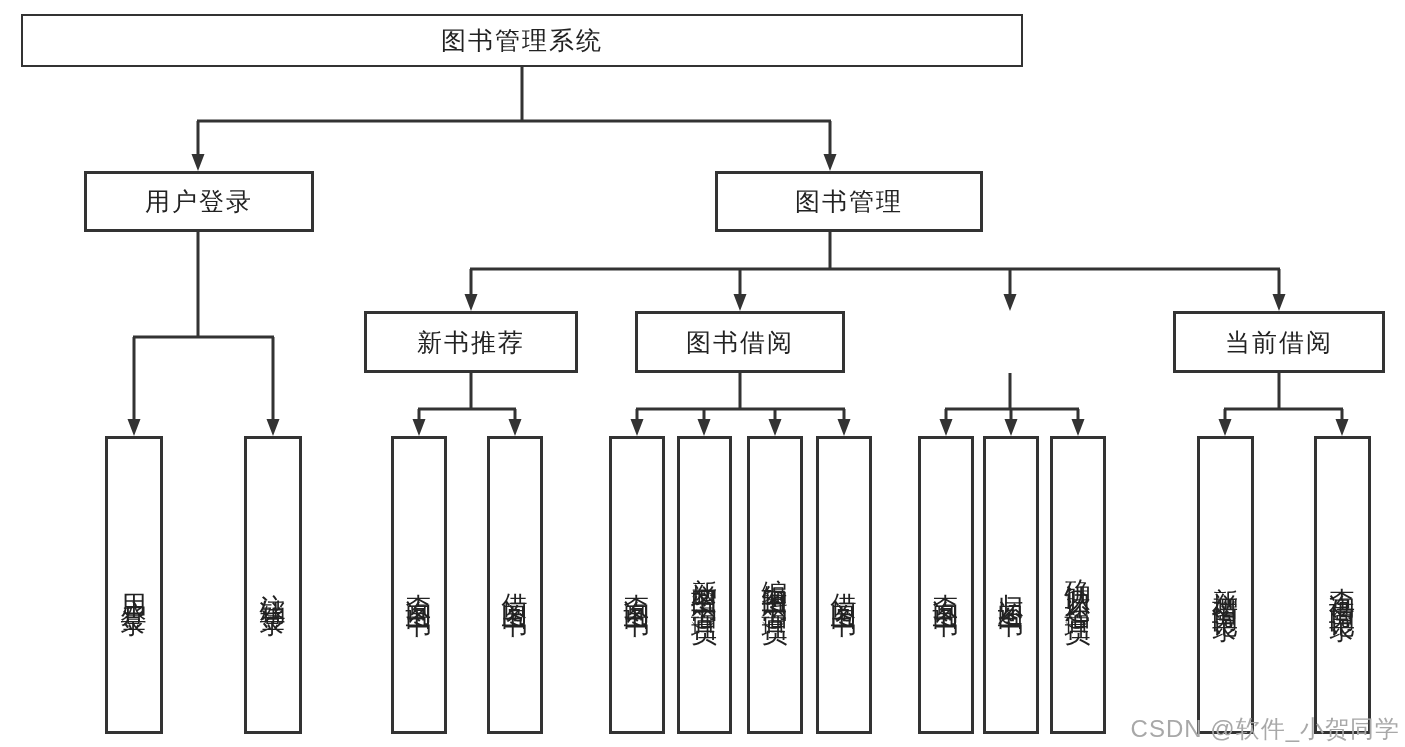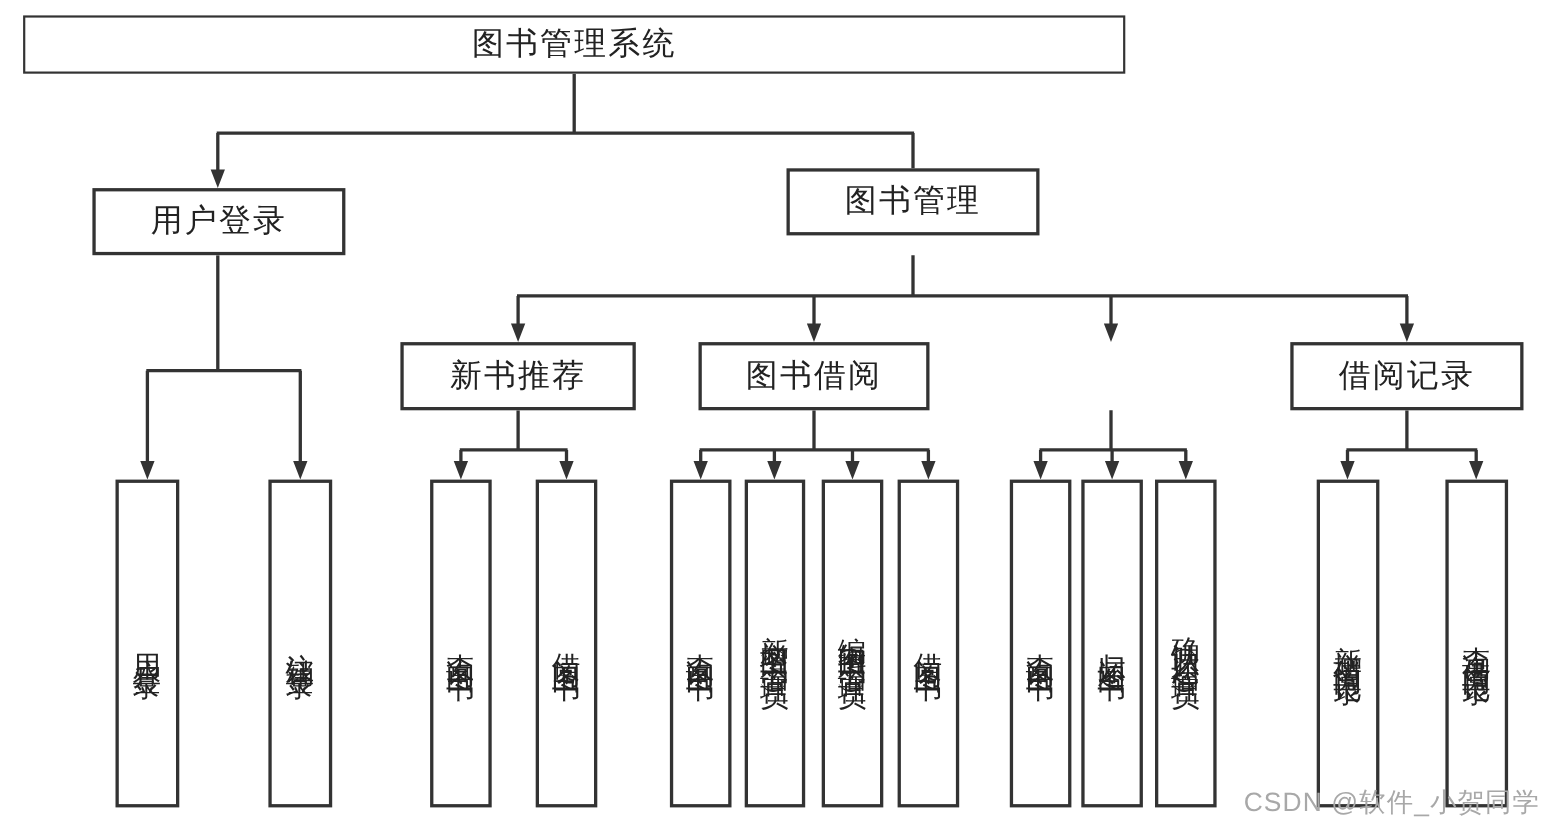--- a/index.html
+++ b/index.html
@@ -26,21 +26,21 @@
   svg.wires .arrows { fill: var(--line); stroke: none; }
   .node {
     position: absolute;
     box-sizing: border-box;
     border: 3px solid var(--line);
     background: var(--background);
     display: flex;
     align-items: center;
     justify-content: center;
     color: var(--text);
-    font-size: 29px;
+    font-size: 25px;
     letter-spacing: 2px;
     white-space: nowrap;
     line-height: 1;
   }
   .node.root { border-width: 2px; }
   .node.leaf {
     writing-mode: vertical-rl;
     font-size: 26px;
     letter-spacing: 6px;
     top: 436px;
@@ -99,25 +99,25 @@
       M939.5 419H952.5L946 436Z
       M1004.5 419H1017.5L1011 436Z
       M1071.5 419H1084.5L1078 436Z
       M1218.5 419H1231.5L1225 436Z
       M1335.5 419H1348.5L1342 436Z"></path>
   </svg>
 
   <div class="node root" style="left:21px;top:14px;width:1002px;height:53px">图书管理系统</div>
 
   <div class="node" style="left:84px;top:171px;width:230px;height:61px">用户登录</div>
-  <div class="node" style="left:715px;top:153px;width:230px;height:61px">图书管理</div>
+  <div class="node" style="left:715px;top:171px;width:268px;height:61px">图书管理</div>
 
   <div class="node" style="left:364px;top:311px;width:214px;height:62px">新书推荐</div>
   <div class="node" style="left:635px;top:311px;width:210px;height:62px">图书借阅</div>
-  <div class="node" style="left:1173px;top:311px;width:212px;height:62px">借阅记录</div>
+  <div class="node" style="left:1173px;top:311px;width:212px;height:62px">当前借阅</div>
 
   <div class="node leaf" style="left:105px;width:58px">用户登录</div>
   <div class="node leaf" style="left:244px;width:58px">注销登录</div>
 
   <div class="node leaf" style="left:391px;width:56px">查询图书</div>
   <div class="node leaf" style="left:487px;width:56px">借阅图书</div>
 
   <div class="node leaf" style="left:609px;width:56px">查询图书</div>
   <div class="node leaf" style="left:677px;width:55px">新增图书（管理员）</div>
   <div class="node leaf" style="left:747px;width:56px">编辑图书（管理员）</div>

